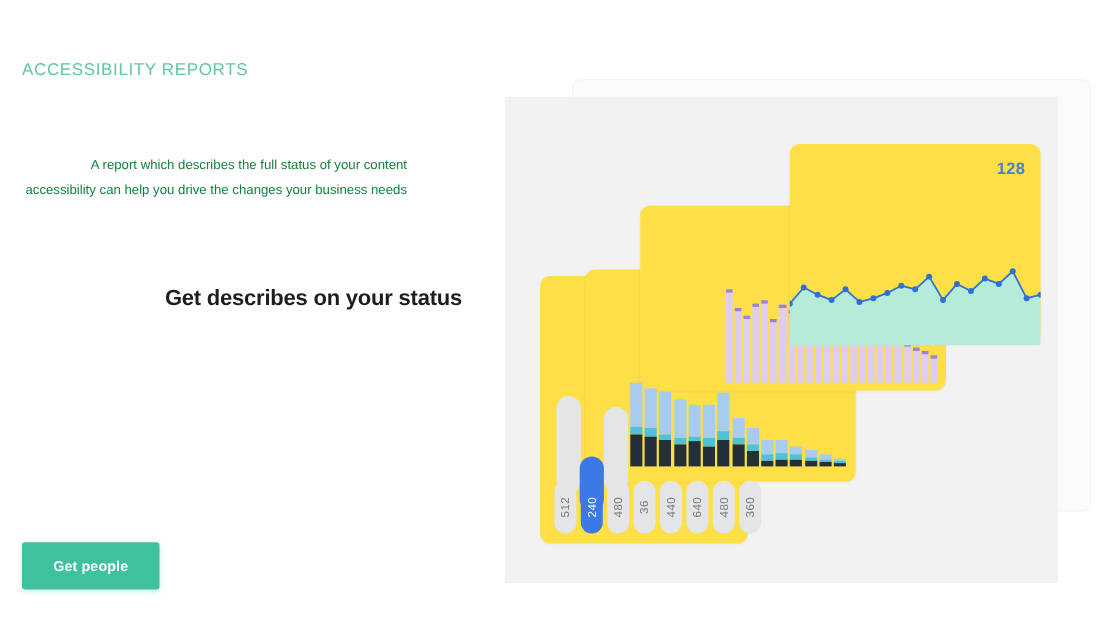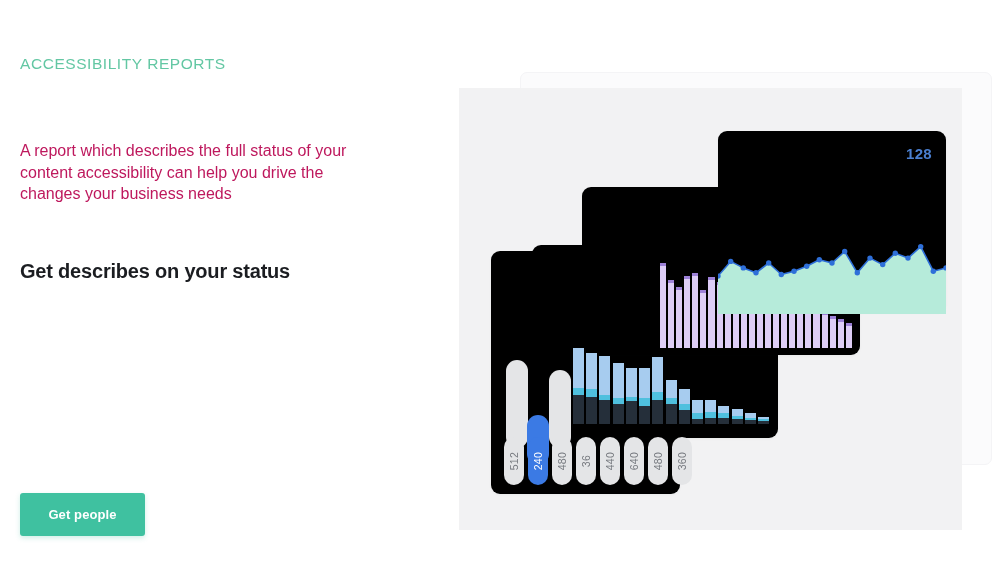--- a/index.html
+++ b/index.html
@@ -6,36 +6,36 @@
   html, body {
     width: 1000px; height: 561px;
     background: #ffffff;
     font-family: "Liberation Sans", sans-serif;
     overflow: hidden;
   }
 
   .page { position: relative; width: 1000px; height: 561px; }
 
   
-  .left { position: absolute; left: 20px; top: 0; width: 420px; height: 561px; }
+  .left { position: absolute; left: 20px; top: 0; width: 420px; height: 561px; text-align: right; }
 
   .eyebrow {
     position: absolute; left: 0; top: 55px;
     font-size: 15.5px; letter-spacing: 0.55px;
     color: #63c7a3; font-weight: 400;
   }
 
   .block { position: absolute; left: 0; width: 400px; }
   .block-h {
     font-size: 20px; font-weight: 700; color: #1b1d21;
     letter-spacing: -0.2px; line-height: 1.2;
   }
   .block-p {
     margin-top: 14px;
-    font-size: 16px; color: #be185d; line-height: 21.5px;
+    font-size: 12px; color: #15803d; line-height: 21.5px;
     max-width: 350px;
   }
   .b1 { top: 126px; }
   .b2 { top: 259px; }
   .b3 { top: 388px; }
 
   .cta {
     position: absolute; left: 20px; top: 493px;
     width: 125px; height: 43px;
     background: #3fc1a0; border: none; border-radius: 3px;
@@ -58,21 +58,21 @@
 
   
   .backdrop {
     position: absolute; left: 459px; top: 88px;
     width: 503px; height: 442px;
     background: #f2f2f3;
   }
 
   
   .card {
-    position: absolute; background: #000000; border-radius: 9px;
+    position: absolute; background: #fde047; border-radius: 9px;
     box-shadow: 0 1px 3px rgba(30,35,45,0.045);
   }
   .card-1 { left: 718px; top: 131px;  width: 228px; height: 181px; }  
   .card-2 { left: 582px; top: 187px;  width: 278px; height: 168px; }  
   .card-3 { left: 532px; top: 245px;  width: 246px; height: 193px; }  
   .card-4 { left: 491px; top: 251px;  width: 189px; height: 243px; }  
 
   .card-4 { border-radius: 9px; }
 
   .metric {

